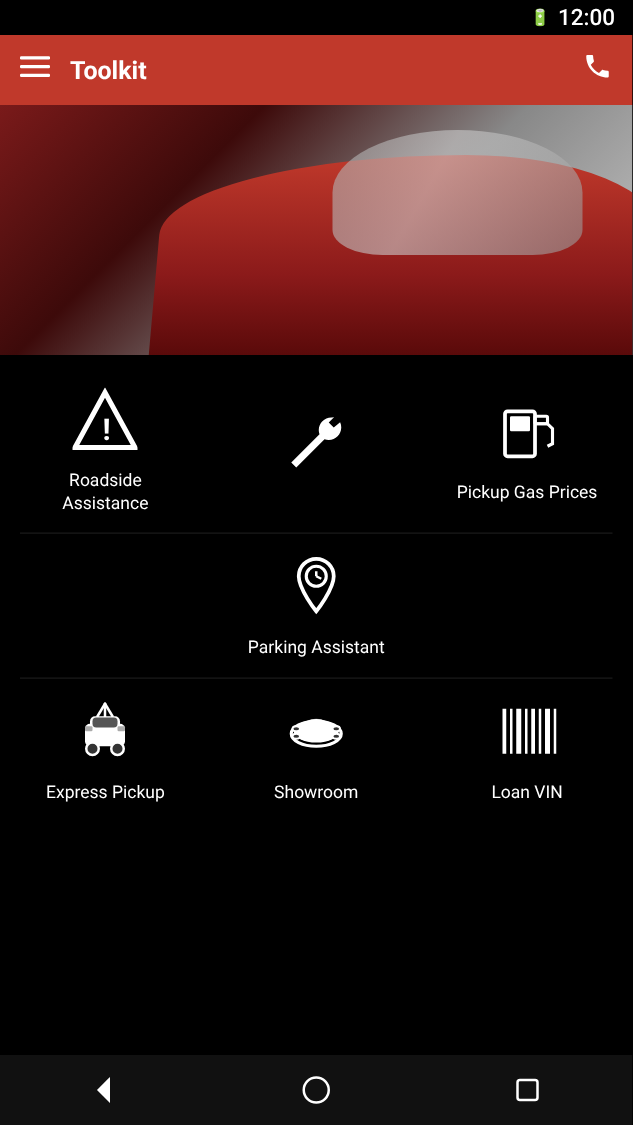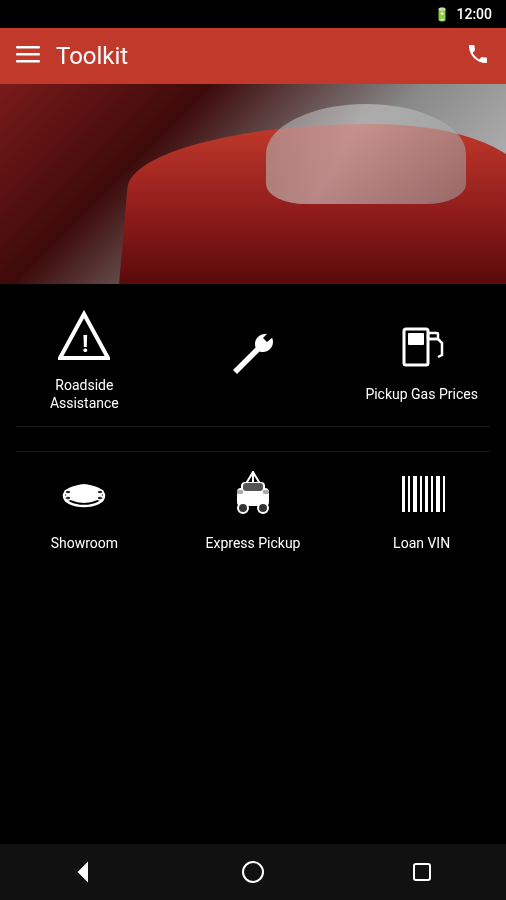--- a/index.html
+++ b/index.html
@@ -22,43 +22,43 @@
       align-items: center;
       padding: 0 14px;
       gap: 6px;
     }
     .status-bar .battery-icon {
       color: #fff;
       font-size: 13px;
     }
     .status-bar .time {
       color: #fff;
-      font-size: 14px;
+      font-size: 18px;
       font-weight: 500;
     }
 
     
     .app-bar {
       width: 100%;
       height: 56px;
       background: #c0392b;
       display: flex;
       align-items: center;
       padding: 0 16px;
       justify-content: space-between;
     }
     .app-bar .menu-icon {
       color: #fff;
       font-size: 22px;
       cursor: pointer;
     }
     .app-bar .title {
       color: #fff;
-      font-size: 24px;
-      font-weight: 400;
+      font-size: 20px;
+      font-weight: 700;
       flex: 1;
       margin-left: 16px;
     }
     .app-bar .phone-icon {
       color: #fff;
       font-size: 22px;
     }
 
     
     .hero {
@@ -228,68 +228,80 @@
       </div>
       <span class="label">Pickup Gas Prices</span>
     </div>
 
   </div>
 
   <div class="row-divider"></div>
 
   <div class="grid-row">
 
+    <div class="grid-item">
+      <div class="icon-wrap">
+        <svg xmlns="http://www.w3.org/2000/svg" viewBox="0 0 52 52" fill="white">
+
+          <path d="M26 4C18.3 4 12 10.3 12 18c0 10.5 14 28 14 28S40 28.5 40 18C40 10.3 33.7 4 26 4z" fill="none" stroke="white" stroke-width="3"></path>
+          <circle cx="26" cy="18" r="8" fill="none" stroke="white" stroke-width="2.5"></circle>
+          <line x1="26" y1="14" x2="26" y2="18" stroke="white" stroke-width="2"></line>
+          <line x1="26" y1="18" x2="30" y2="20" stroke="white" stroke-width="2"></line>
+        </svg>
+      </div>
+      <span class="label">Parking Assistant</span>
+    </div>
 
 
 
   </div>
 
   <div class="row-divider"></div>
 
   <div class="grid-row">
+
+    <div class="grid-item">
+      <div class="icon-wrap">
+        <svg xmlns="http://www.w3.org/2000/svg" viewBox="0 0 52 52" fill="white">
+
+          <line x1="26" y1="4" x2="20" y2="14" stroke="white" stroke-width="2" stroke-linecap="round"></line>
+          <line x1="26" y1="4" x2="26" y2="14" stroke="white" stroke-width="2" stroke-linecap="round"></line>
+          <line x1="26" y1="4" x2="32" y2="14" stroke="white" stroke-width="2" stroke-linecap="round"></line>
+
+          <rect x="10" y="20" width="32" height="18" rx="4" fill="white"></rect>
+          <rect x="14" y="14" width="24" height="10" rx="4" fill="white"></rect>
+
+          <rect x="16" y="15" width="20" height="8" rx="3" fill="#555"></rect>
+
+          <rect x="10" y="22" width="6" height="4" rx="1" fill="#aaa"></rect>
+          <rect x="36" y="22" width="6" height="4" rx="1" fill="#aaa"></rect>
+
+          <circle cx="16" cy="40" r="5" fill="#333" stroke="white" stroke-width="2"></circle>
+          <circle cx="36" cy="40" r="5" fill="#333" stroke="white" stroke-width="2"></circle>
+        </svg>
+      </div>
+      <span class="label">Express Pickup</span>
+    </div>
 
     <div class="grid-item">
       <div class="icon-wrap">
         <svg xmlns="http://www.w3.org/2000/svg" viewBox="0 0 52 52" fill="white">
 
           <ellipse cx="26" cy="28" rx="20" ry="10" fill="none" stroke="white" stroke-width="2.5"></ellipse>
           <ellipse cx="26" cy="24" rx="12" ry="8" fill="white" opacity="0.5"></ellipse>
           <ellipse cx="26" cy="26" rx="18" ry="9" fill="white"></ellipse>
           <ellipse cx="26" cy="23" rx="10" ry="6" fill="none" stroke="white" stroke-width="1.5"></ellipse>
 
           <ellipse cx="10" cy="30" rx="3" ry="2" fill="#333" stroke="white" stroke-width="1.5"></ellipse>
           <ellipse cx="42" cy="30" rx="3" ry="2" fill="#333" stroke="white" stroke-width="1.5"></ellipse>
           <ellipse cx="10" cy="24" rx="3" ry="2" fill="#333" stroke="white" stroke-width="1.5"></ellipse>
           <ellipse cx="42" cy="24" rx="3" ry="2" fill="#333" stroke="white" stroke-width="1.5"></ellipse>
         </svg>
       </div>
       <span class="label">Showroom</span>
-    </div>
-
-    <div class="grid-item">
-      <div class="icon-wrap">
-        <svg xmlns="http://www.w3.org/2000/svg" viewBox="0 0 52 52" fill="white">
-
-          <line x1="26" y1="4" x2="20" y2="14" stroke="white" stroke-width="2" stroke-linecap="round"></line>
-          <line x1="26" y1="4" x2="26" y2="14" stroke="white" stroke-width="2" stroke-linecap="round"></line>
-          <line x1="26" y1="4" x2="32" y2="14" stroke="white" stroke-width="2" stroke-linecap="round"></line>
-
-          <rect x="10" y="20" width="32" height="18" rx="4" fill="white"></rect>
-          <rect x="14" y="14" width="24" height="10" rx="4" fill="white"></rect>
-
-          <rect x="16" y="15" width="20" height="8" rx="3" fill="#555"></rect>
-
-          <rect x="10" y="22" width="6" height="4" rx="1" fill="#aaa"></rect>
-          <rect x="36" y="22" width="6" height="4" rx="1" fill="#aaa"></rect>
-
-          <circle cx="16" cy="40" r="5" fill="#333" stroke="white" stroke-width="2"></circle>
-          <circle cx="36" cy="40" r="5" fill="#333" stroke="white" stroke-width="2"></circle>
-        </svg>
-      </div>
-      <span class="label">Express Pickup</span>
     </div>
 
     <div class="grid-item">
       <div class="icon-wrap">
         <svg xmlns="http://www.w3.org/2000/svg" viewBox="0 0 52 52" fill="white">
 
           <rect x="6" y="8" width="3" height="36" fill="white"></rect>
           <rect x="12" y="8" width="2" height="36" fill="white"></rect>
           <rect x="17" y="8" width="4" height="36" fill="white"></rect>
           <rect x="24" y="8" width="2" height="36" fill="white"></rect>

